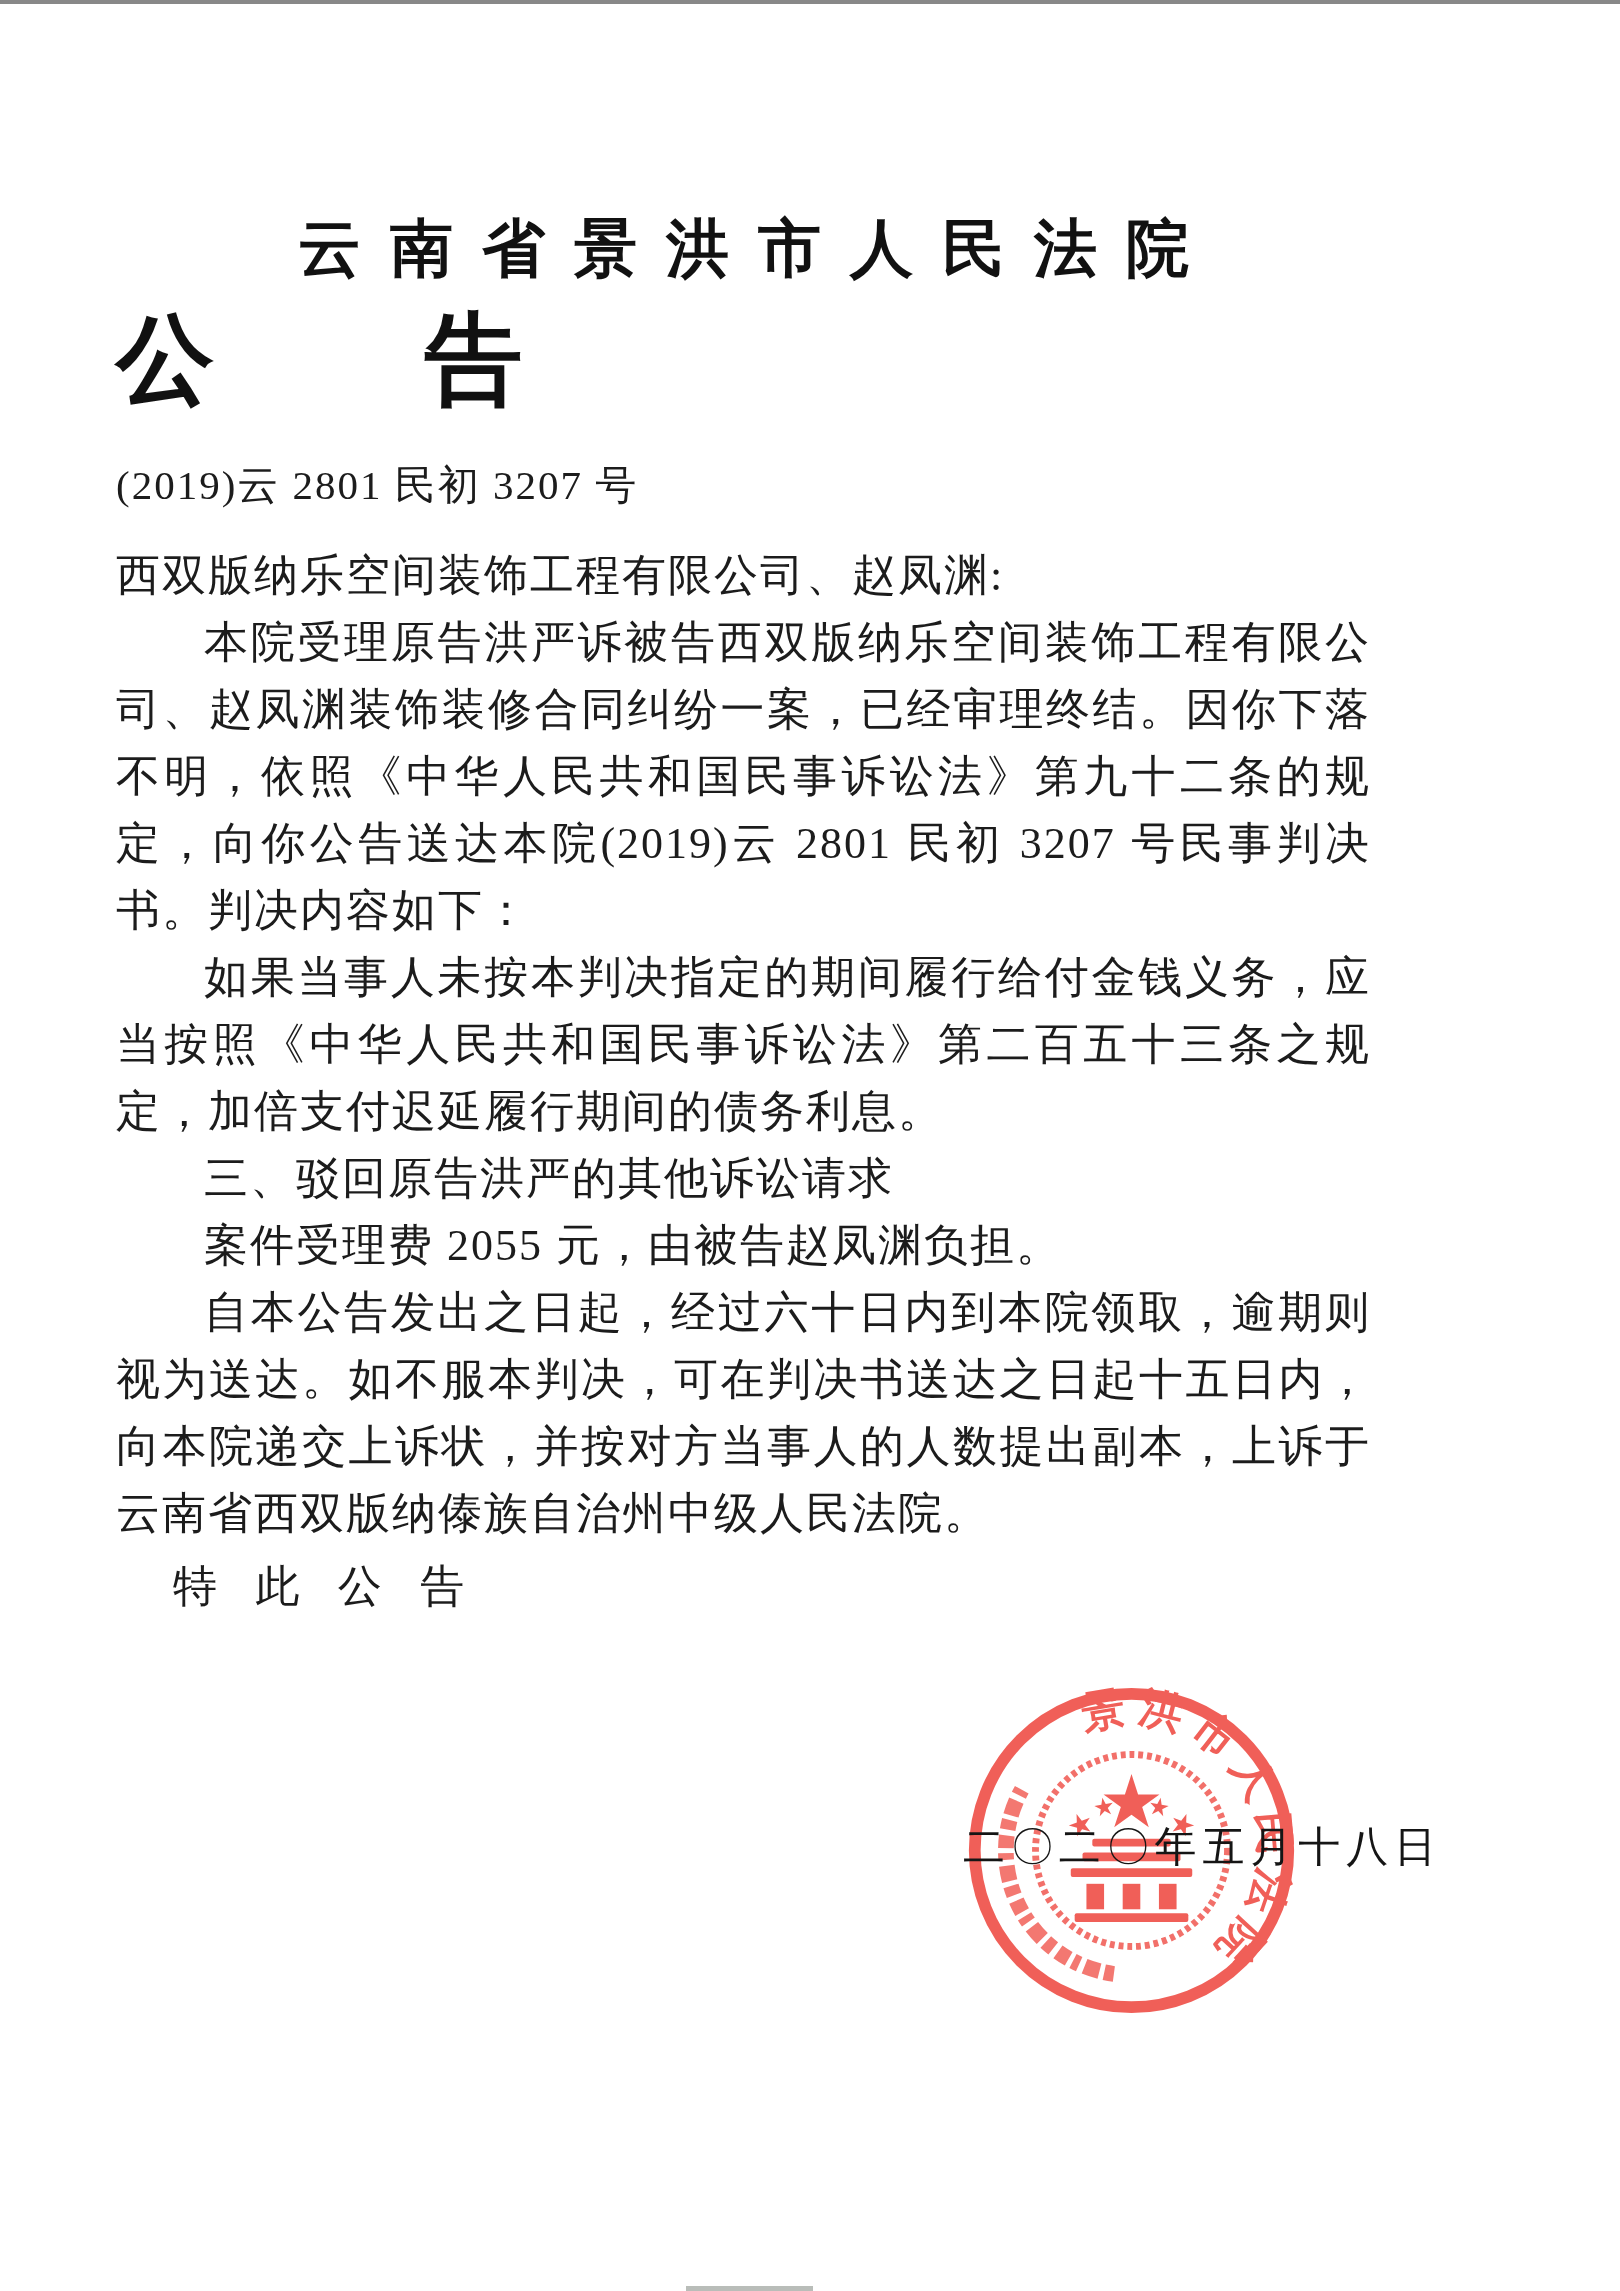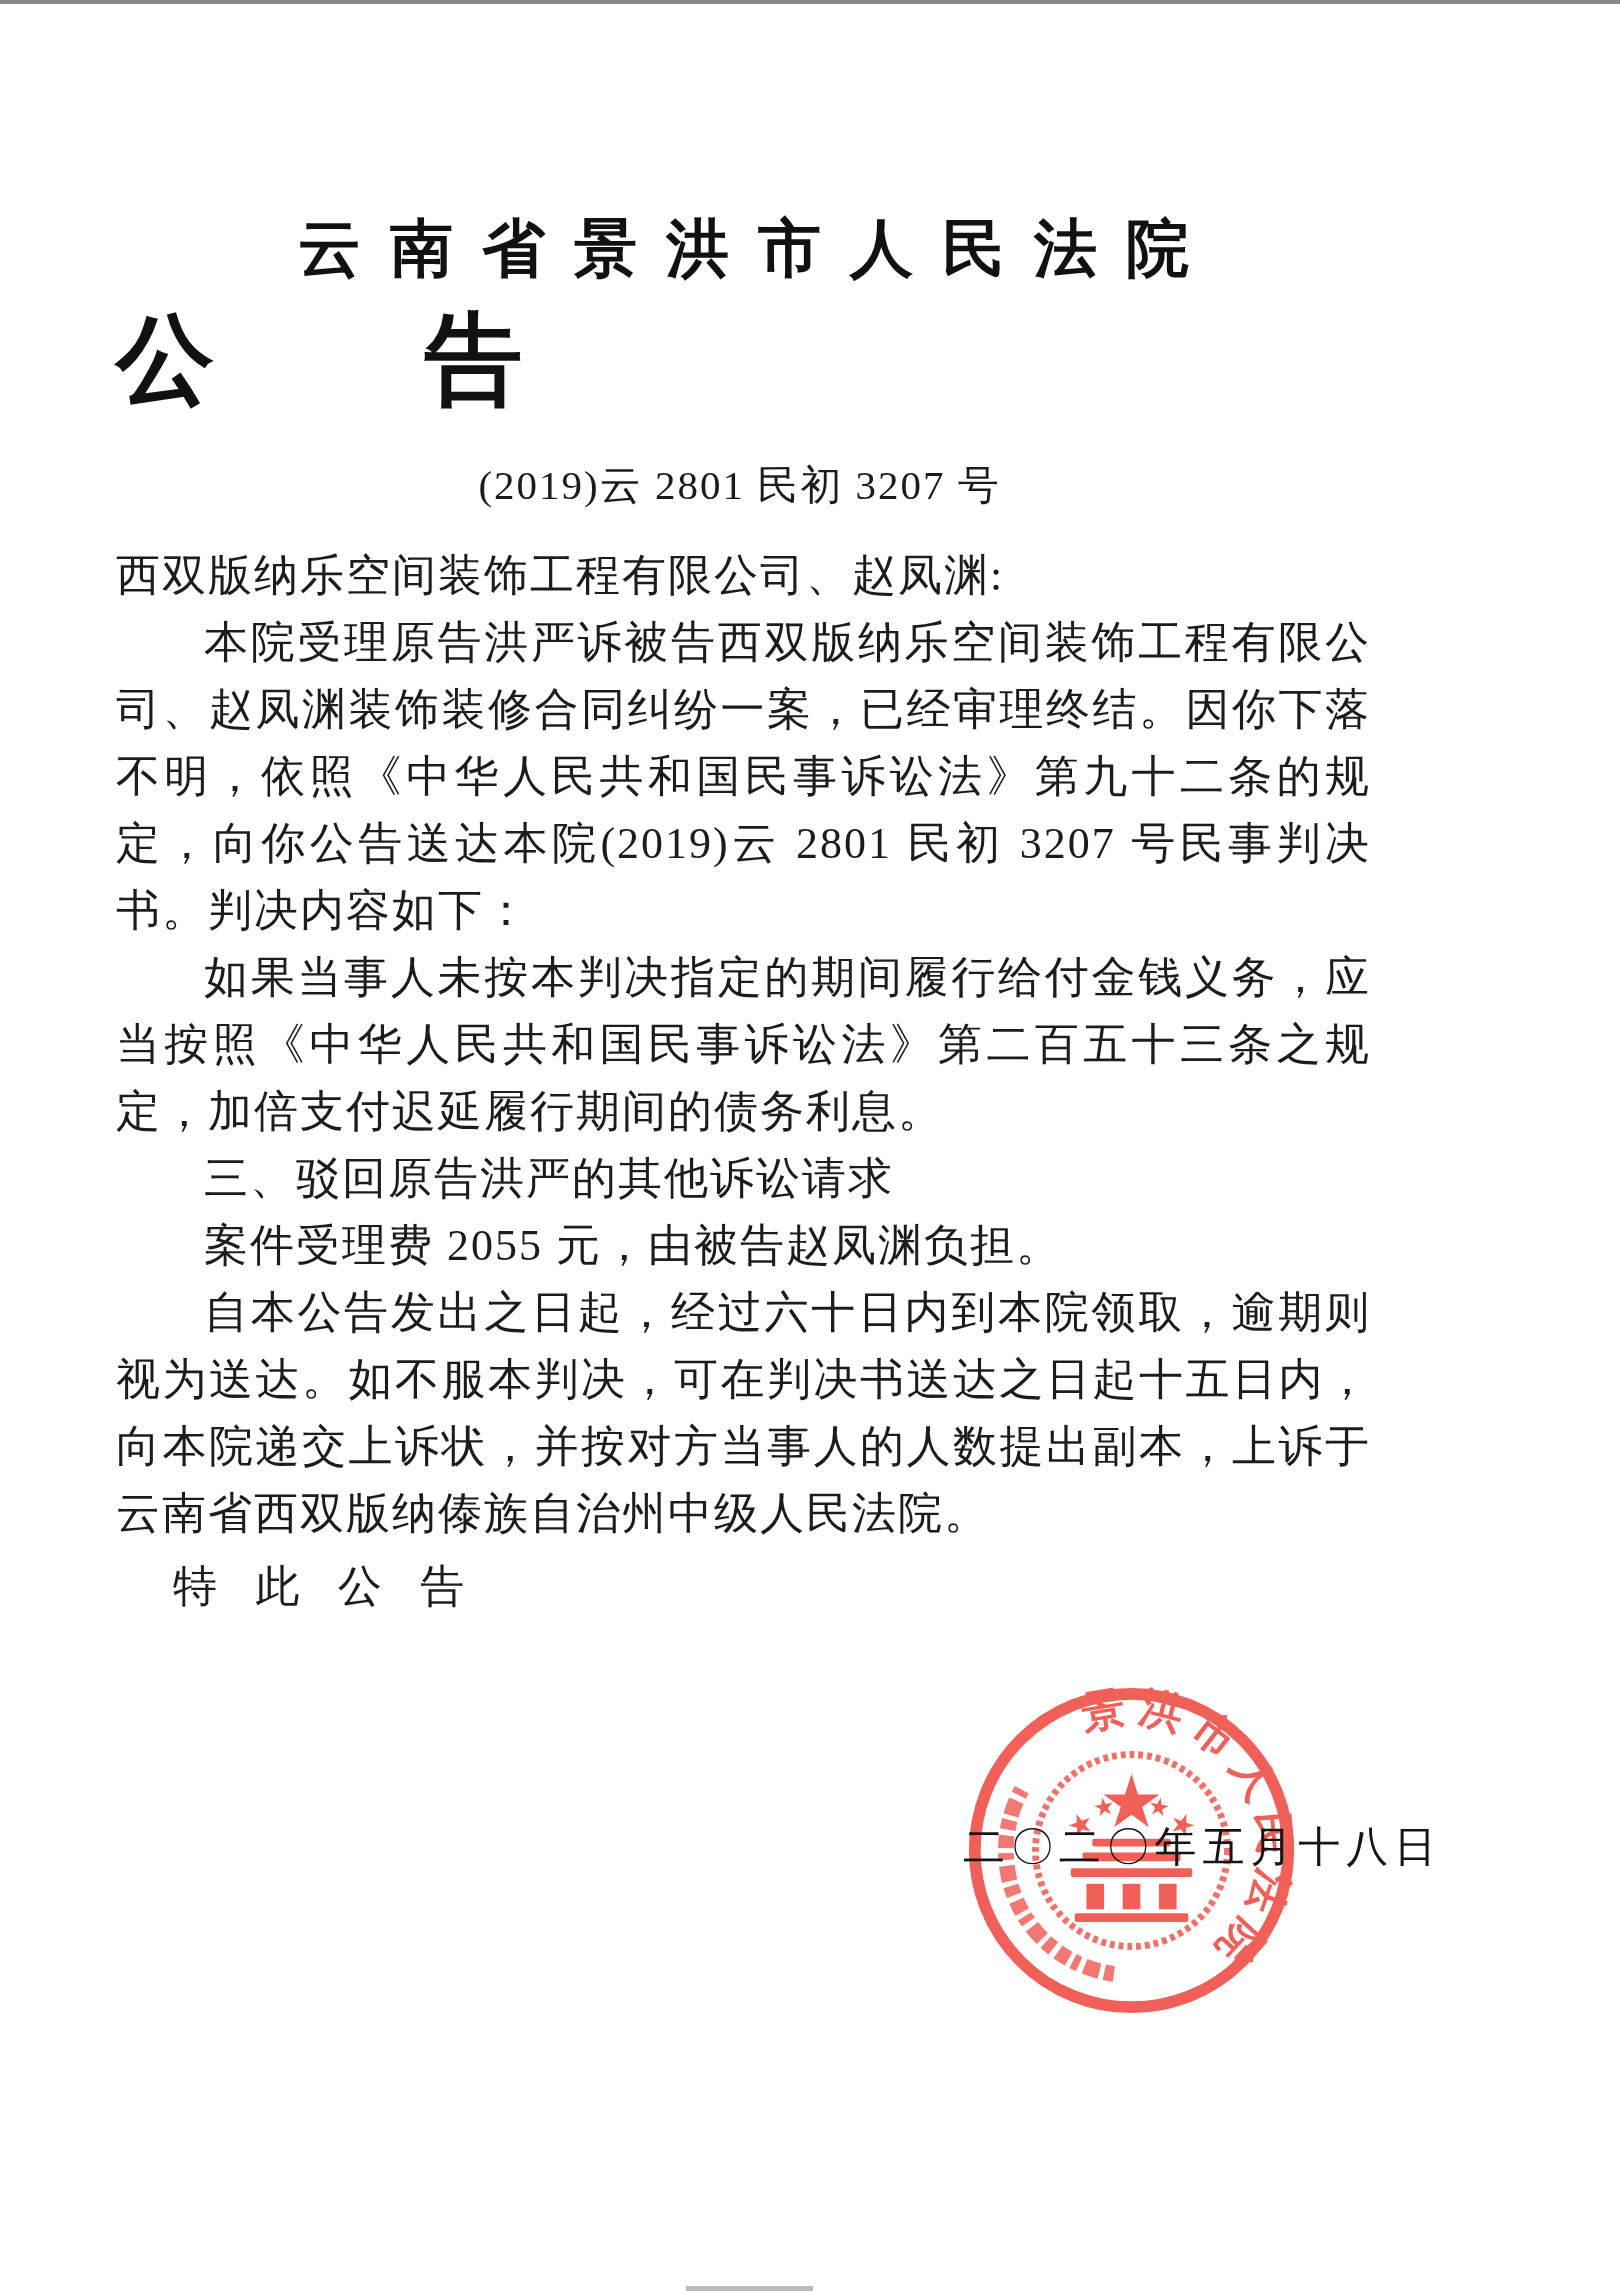--- a/index.html
+++ b/index.html
@@ -36,21 +36,21 @@
     line-height: 1.1;
     font-weight: 700;
     text-align: left;
     word-spacing: 186px;
     color: #111;
   }
   .case-number {
     margin: 43px 7.8px 0 0;
     font-size: 41px;
     line-height: 1.4;
-    text-align: center;
+    text-align: left;
     letter-spacing: 2px;
   }
   .addressee {
     margin: 27.4px 0 0 0;
     font-size: 44px;
     line-height: 67px;
     letter-spacing: 2px;
   }
   .body-para {
     margin: 0;

